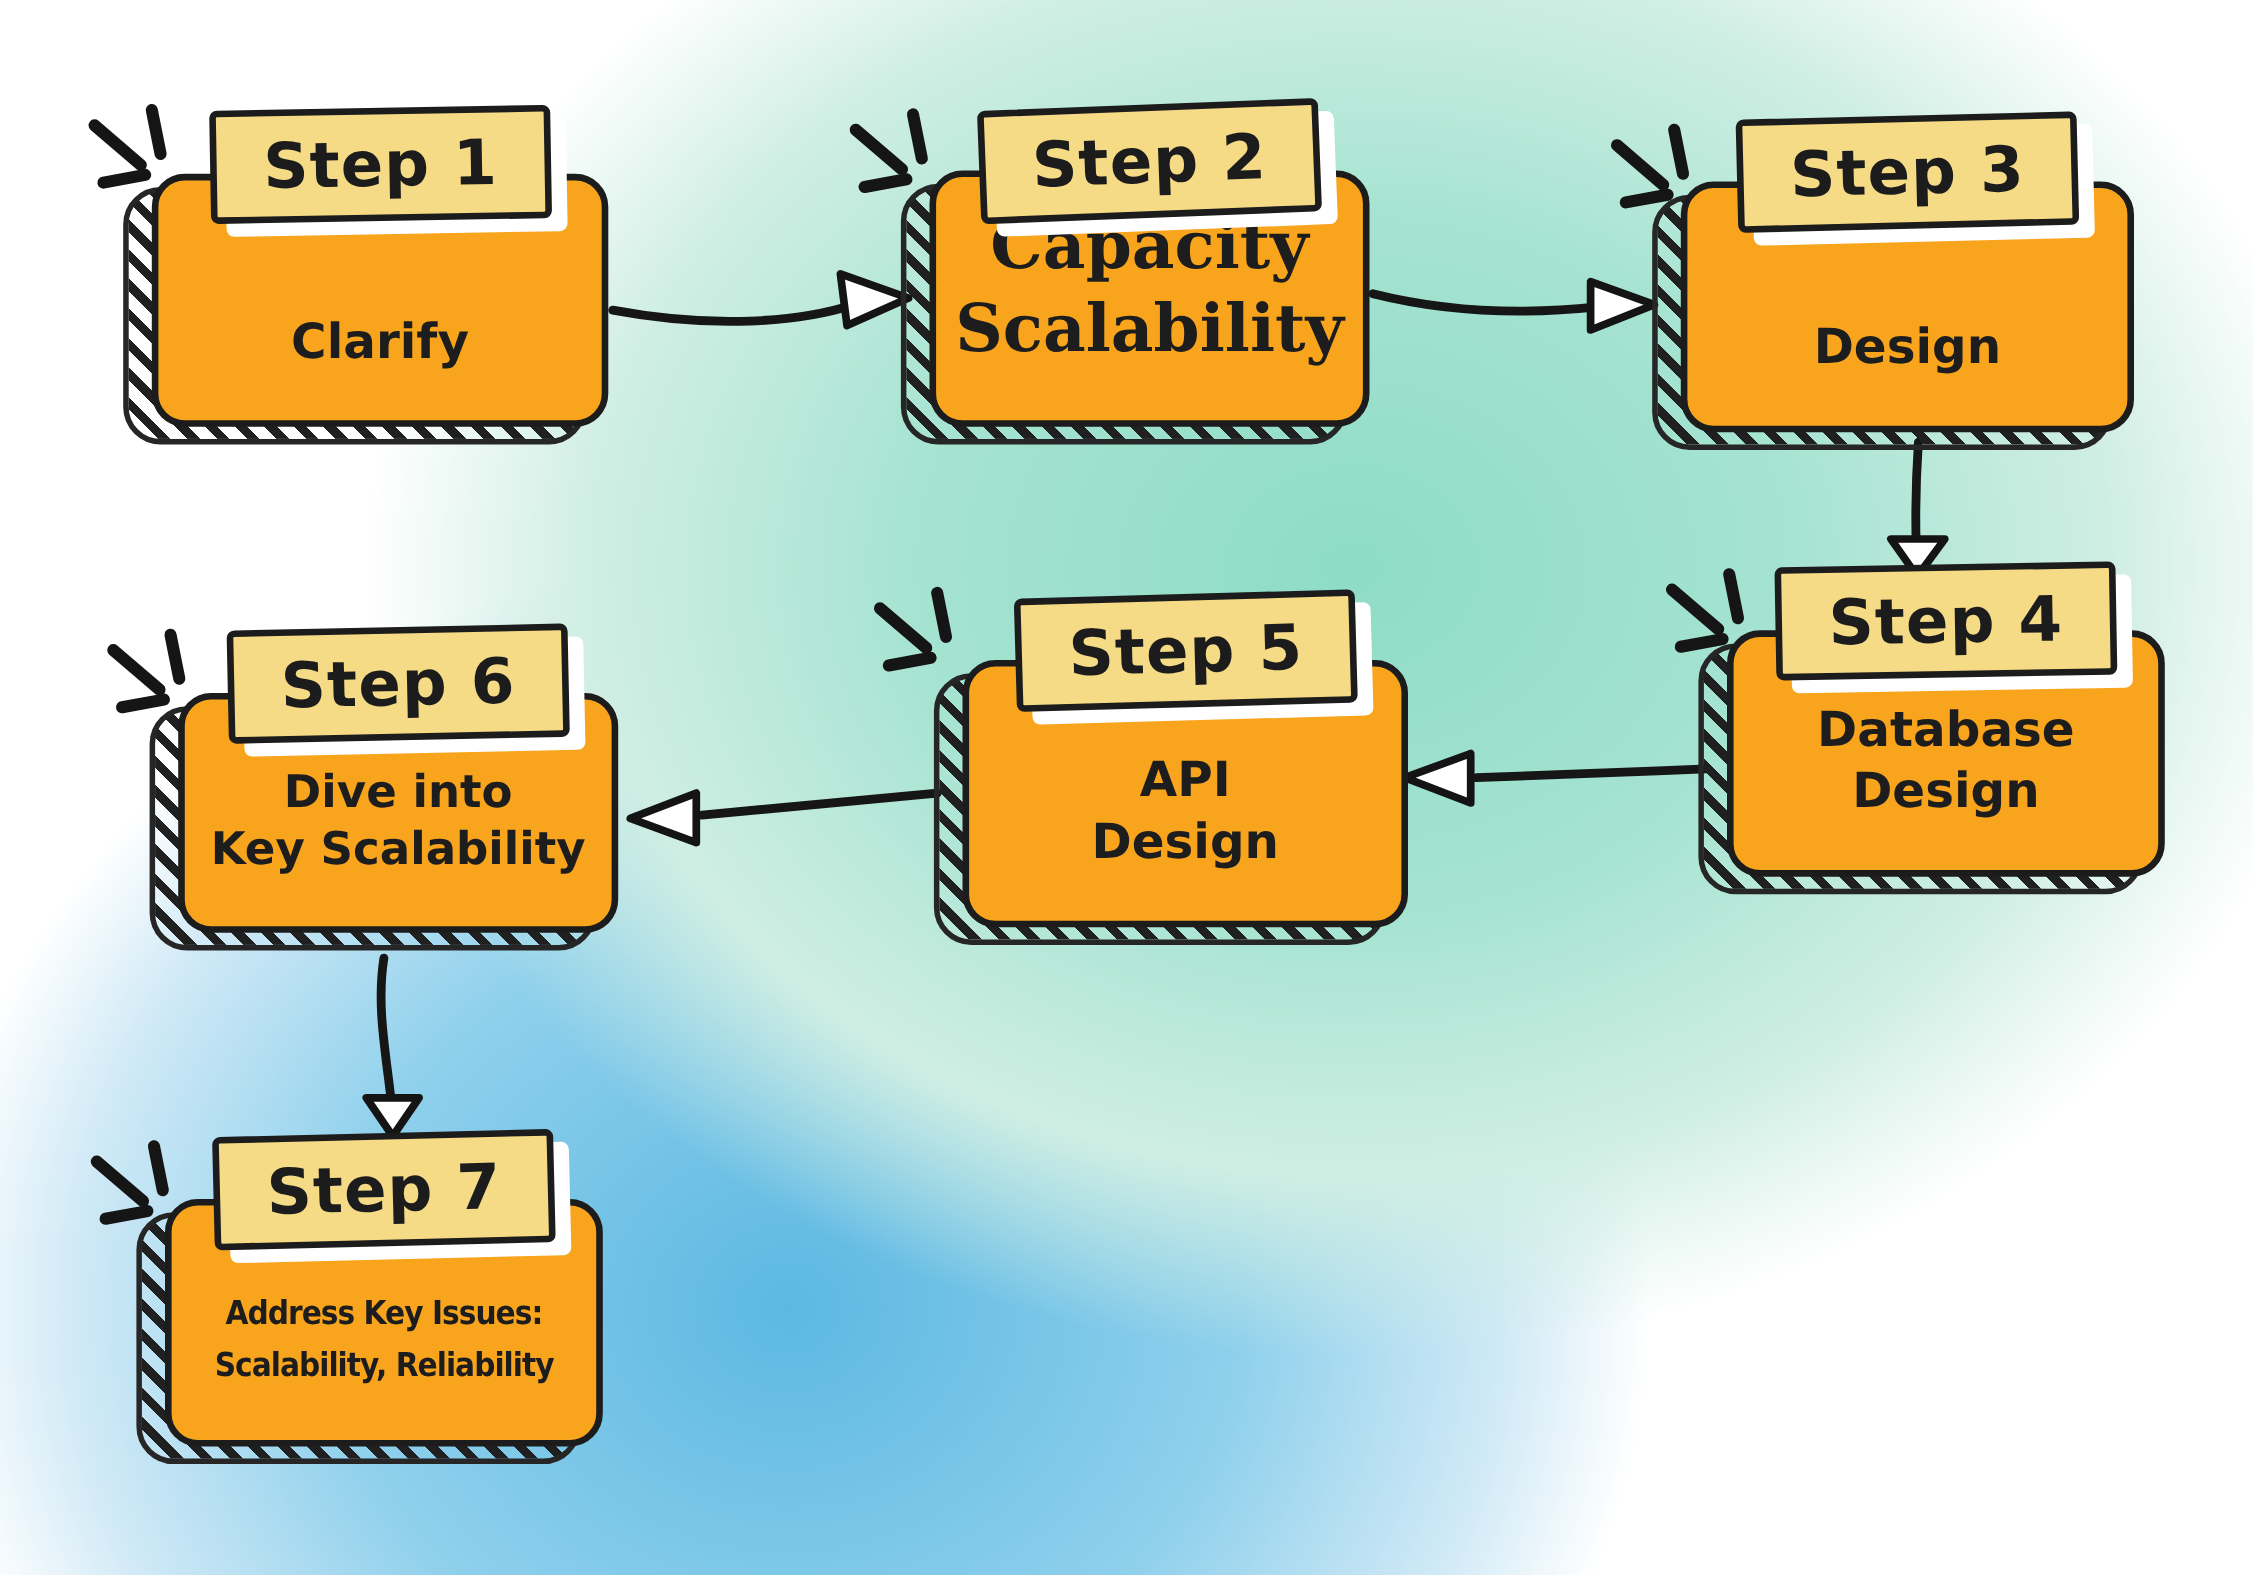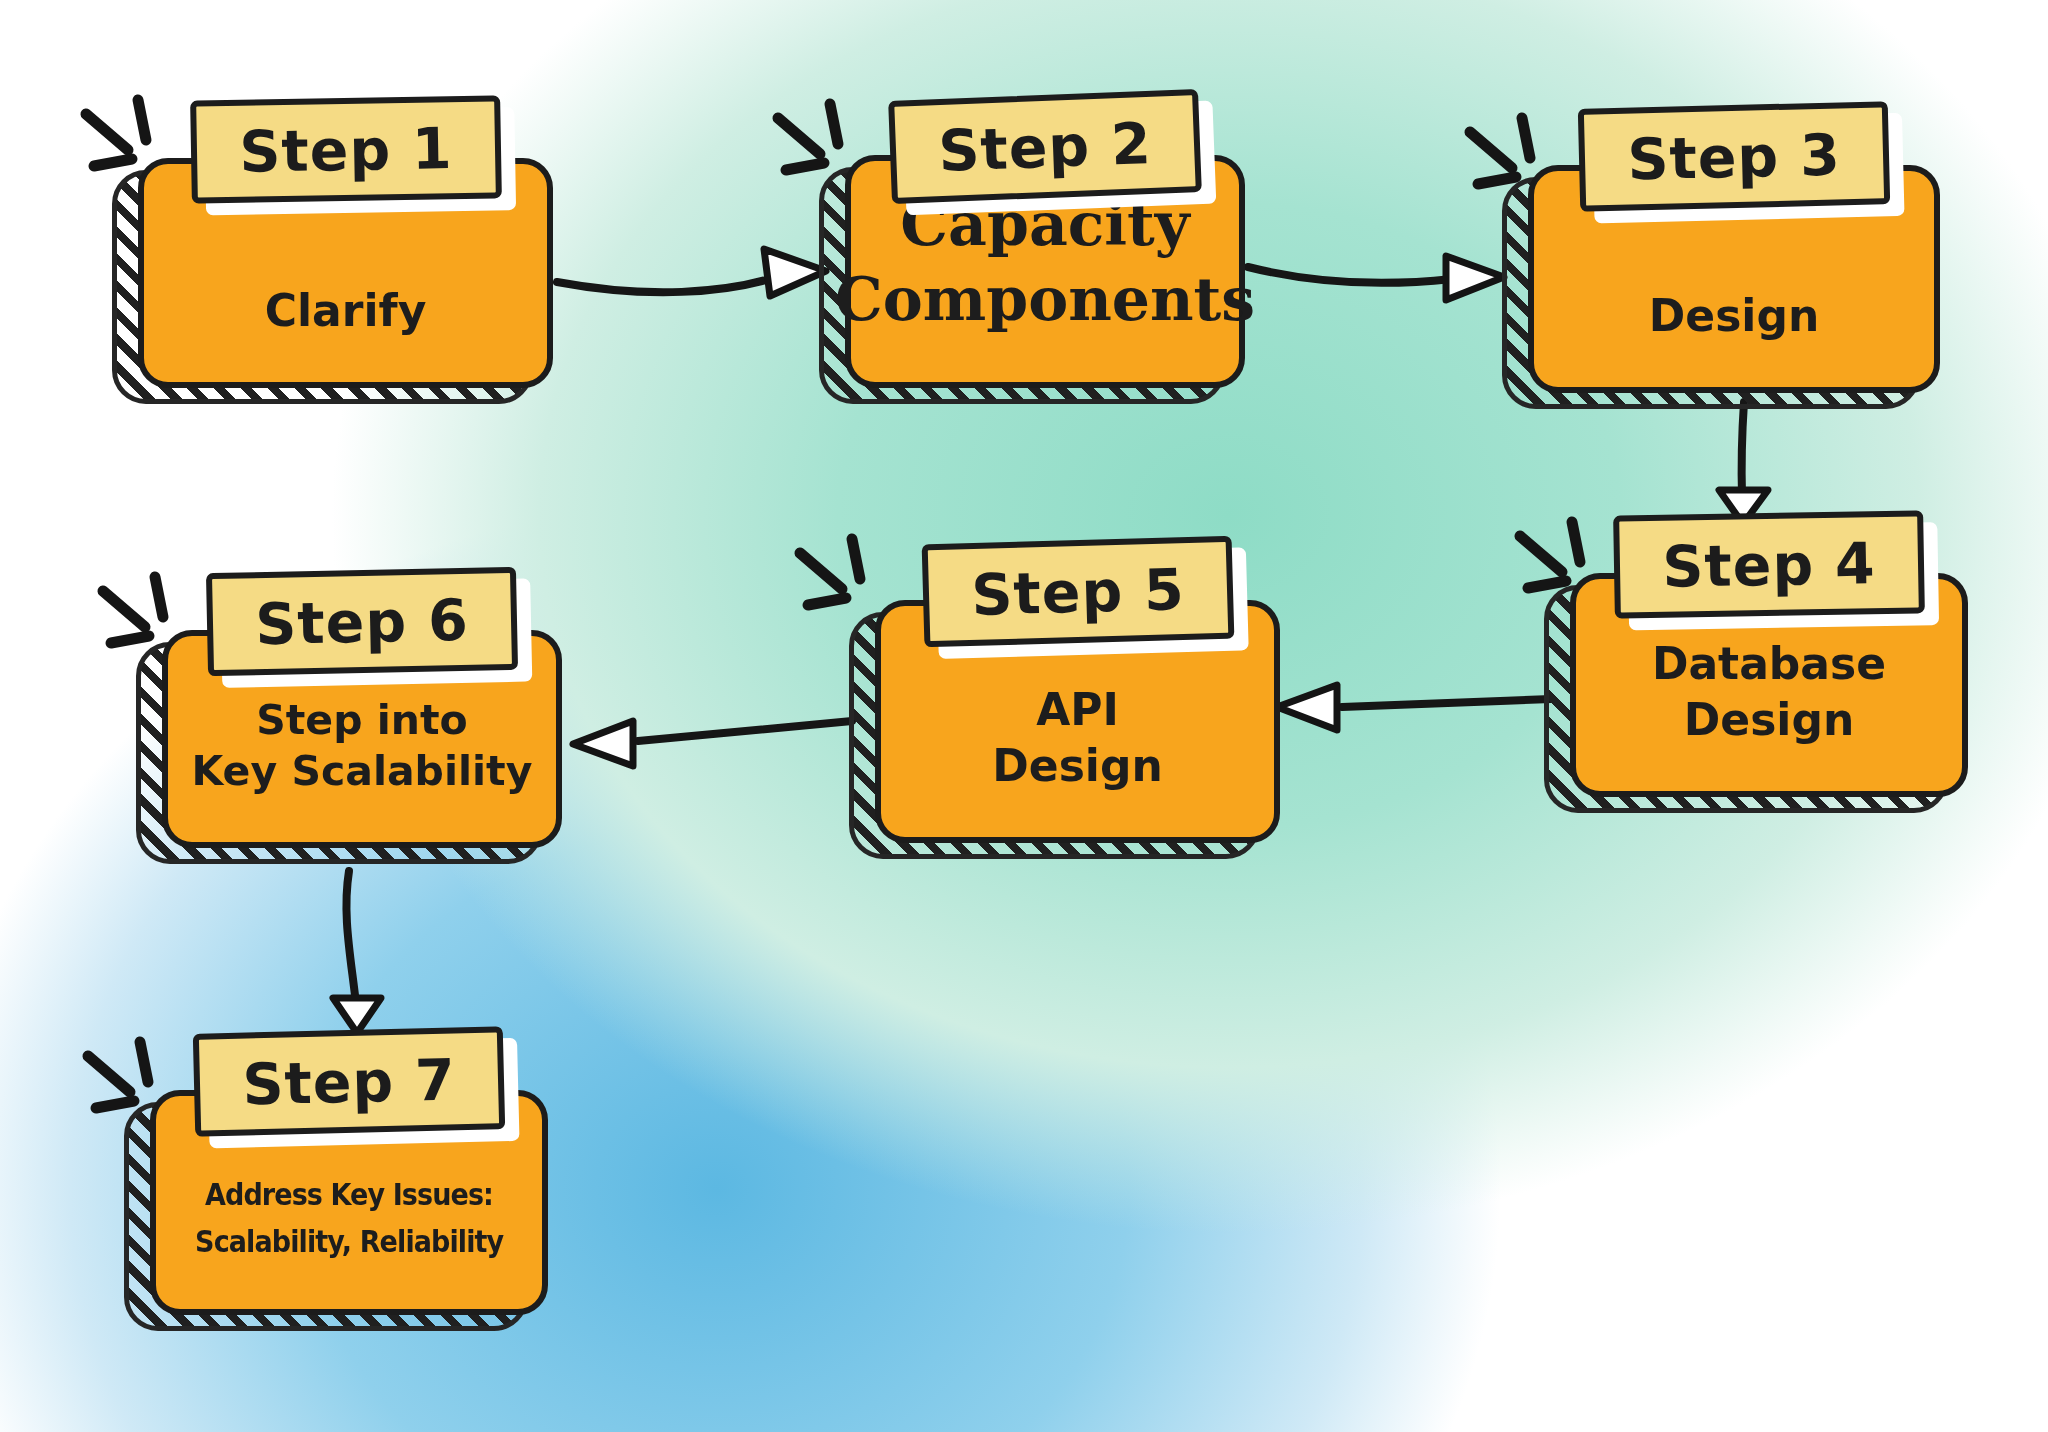--- a/index.html
+++ b/index.html
@@ -140,21 +140,21 @@
   <div class="step s1">
     <div class="body">
       <div class="title">Clarify</div>
     </div>
     <div class="label">Step 1</div>
   </div>
 
   <div class="step s2">
     <div class="body">
       <div class="title">Capacity</div>
-      <div class="title">Components</div>
+      <div class="title">Scalability</div>
     </div>
     <div class="label">Step 2</div>
   </div>
 
   <div class="step s3">
     <div class="body">
       <div class="title">Design</div>
     </div>
     <div class="label">Step 3</div>
   </div>
@@ -170,21 +170,21 @@
   <div class="step s5">
     <div class="body">
       <div class="title">API</div>
       <div class="title">Design</div>
     </div>
     <div class="label">Step 5</div>
   </div>
 
   <div class="step s6">
     <div class="body">
-      <div class="title">Step into</div>
+      <div class="title">Dive into</div>
       <div class="title">Key Scalability</div>
     </div>
     <div class="label">Step 6</div>
   </div>
 
   <div class="step s7">
     <div class="body">
       <div class="title">Address Key Issues:</div>
       <div class="title">Scalability, Reliability</div>
     </div>

